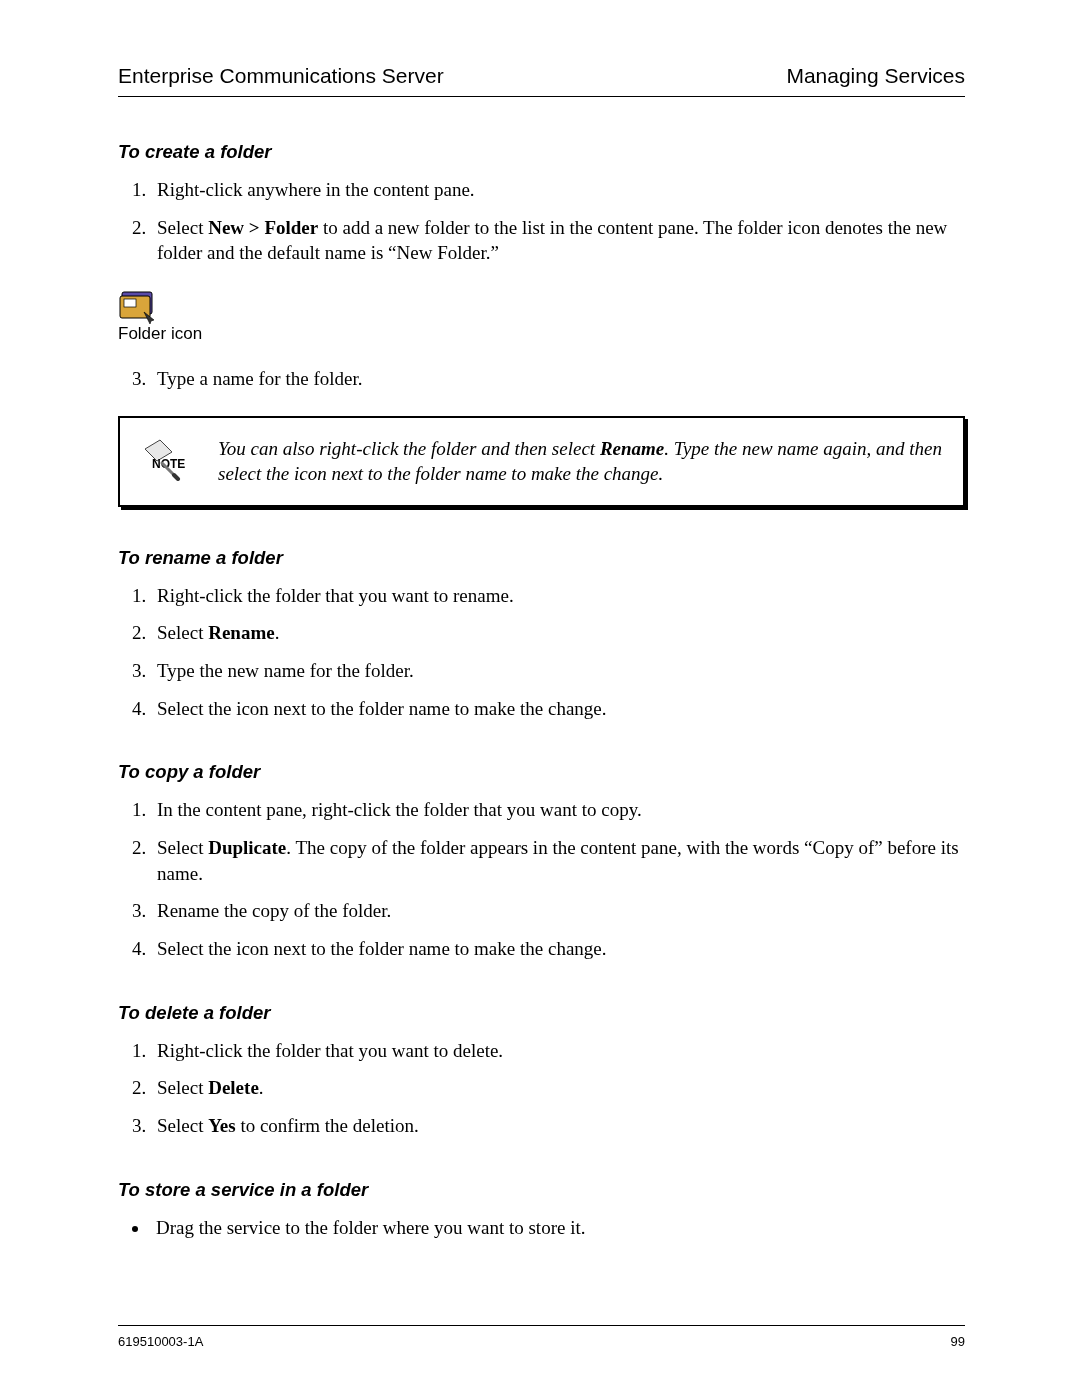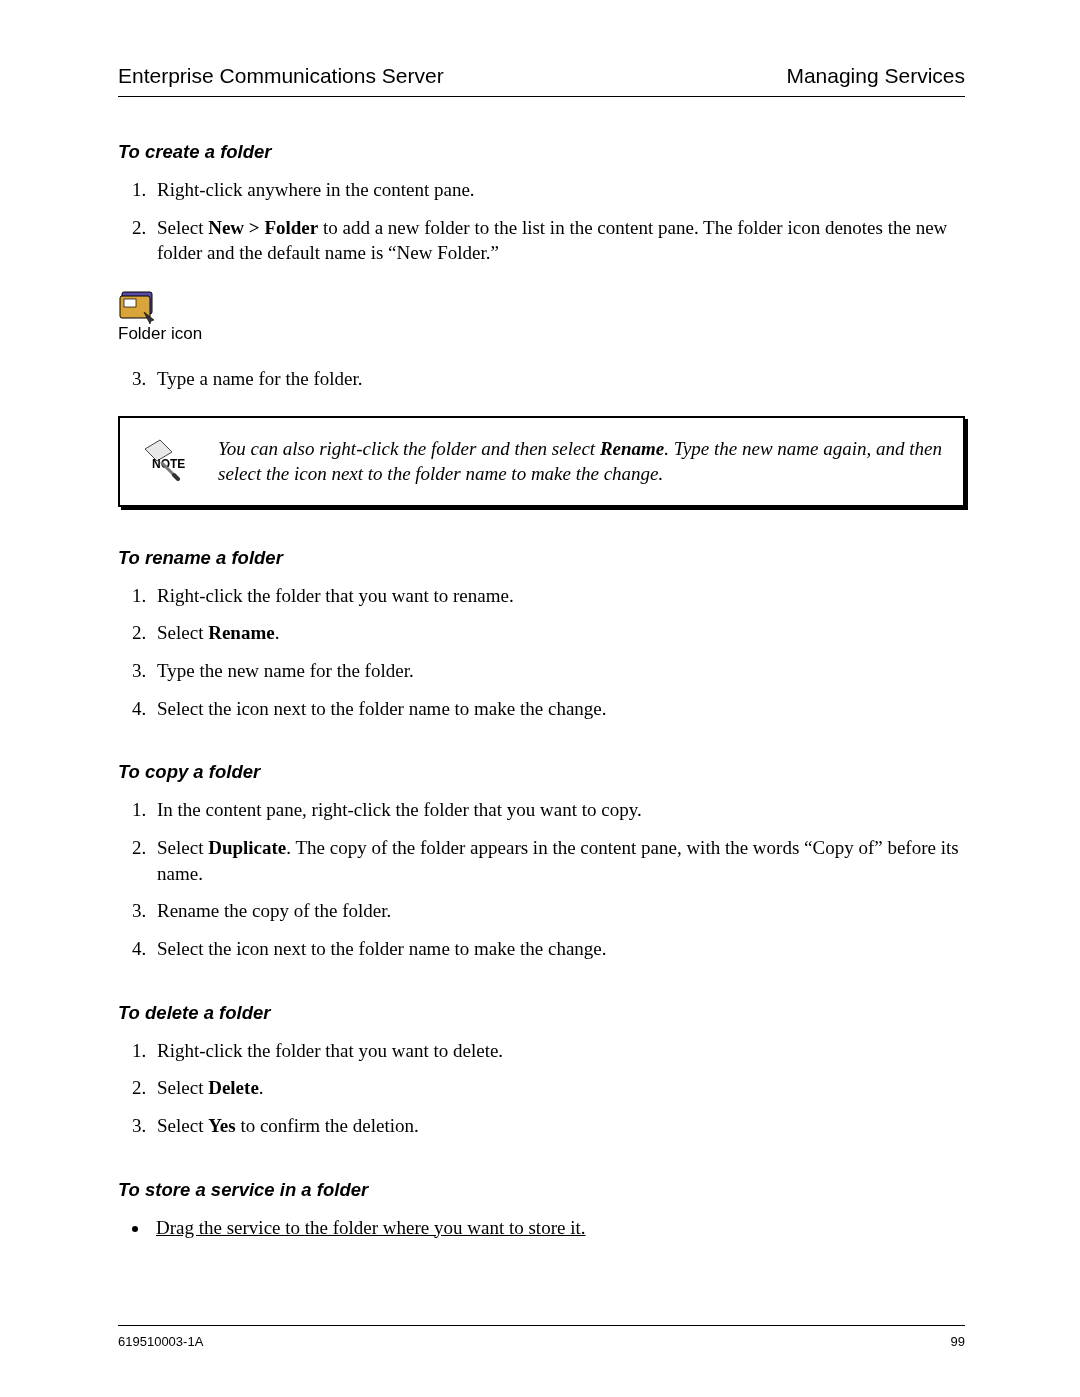--- a/index.html
+++ b/index.html
@@ -42,21 +42,21 @@
     padding-left: 6px;
     margin-bottom: 12px;
     line-height: 1.35;
   }
   ul.bullets {
     list-style: disc;
     margin: 0;
     padding-left: 32px;
     font-size: 19px;
   }
-  ul.bullets > li { padding-left: 6px; line-height: 1.35; text-decoration: underline; }
+  ul.bullets > li { padding-left: 6px; line-height: 1.35; }
   .bold { font-weight: bold; }
   .folder-block {
     margin-top: 18px;
     margin-bottom: 22px;
   }
   .folder-icon svg { display:block; }
   .folder-caption {
     font-family: Arial, Helvetica, sans-serif;
     font-size: 17px;
   }

